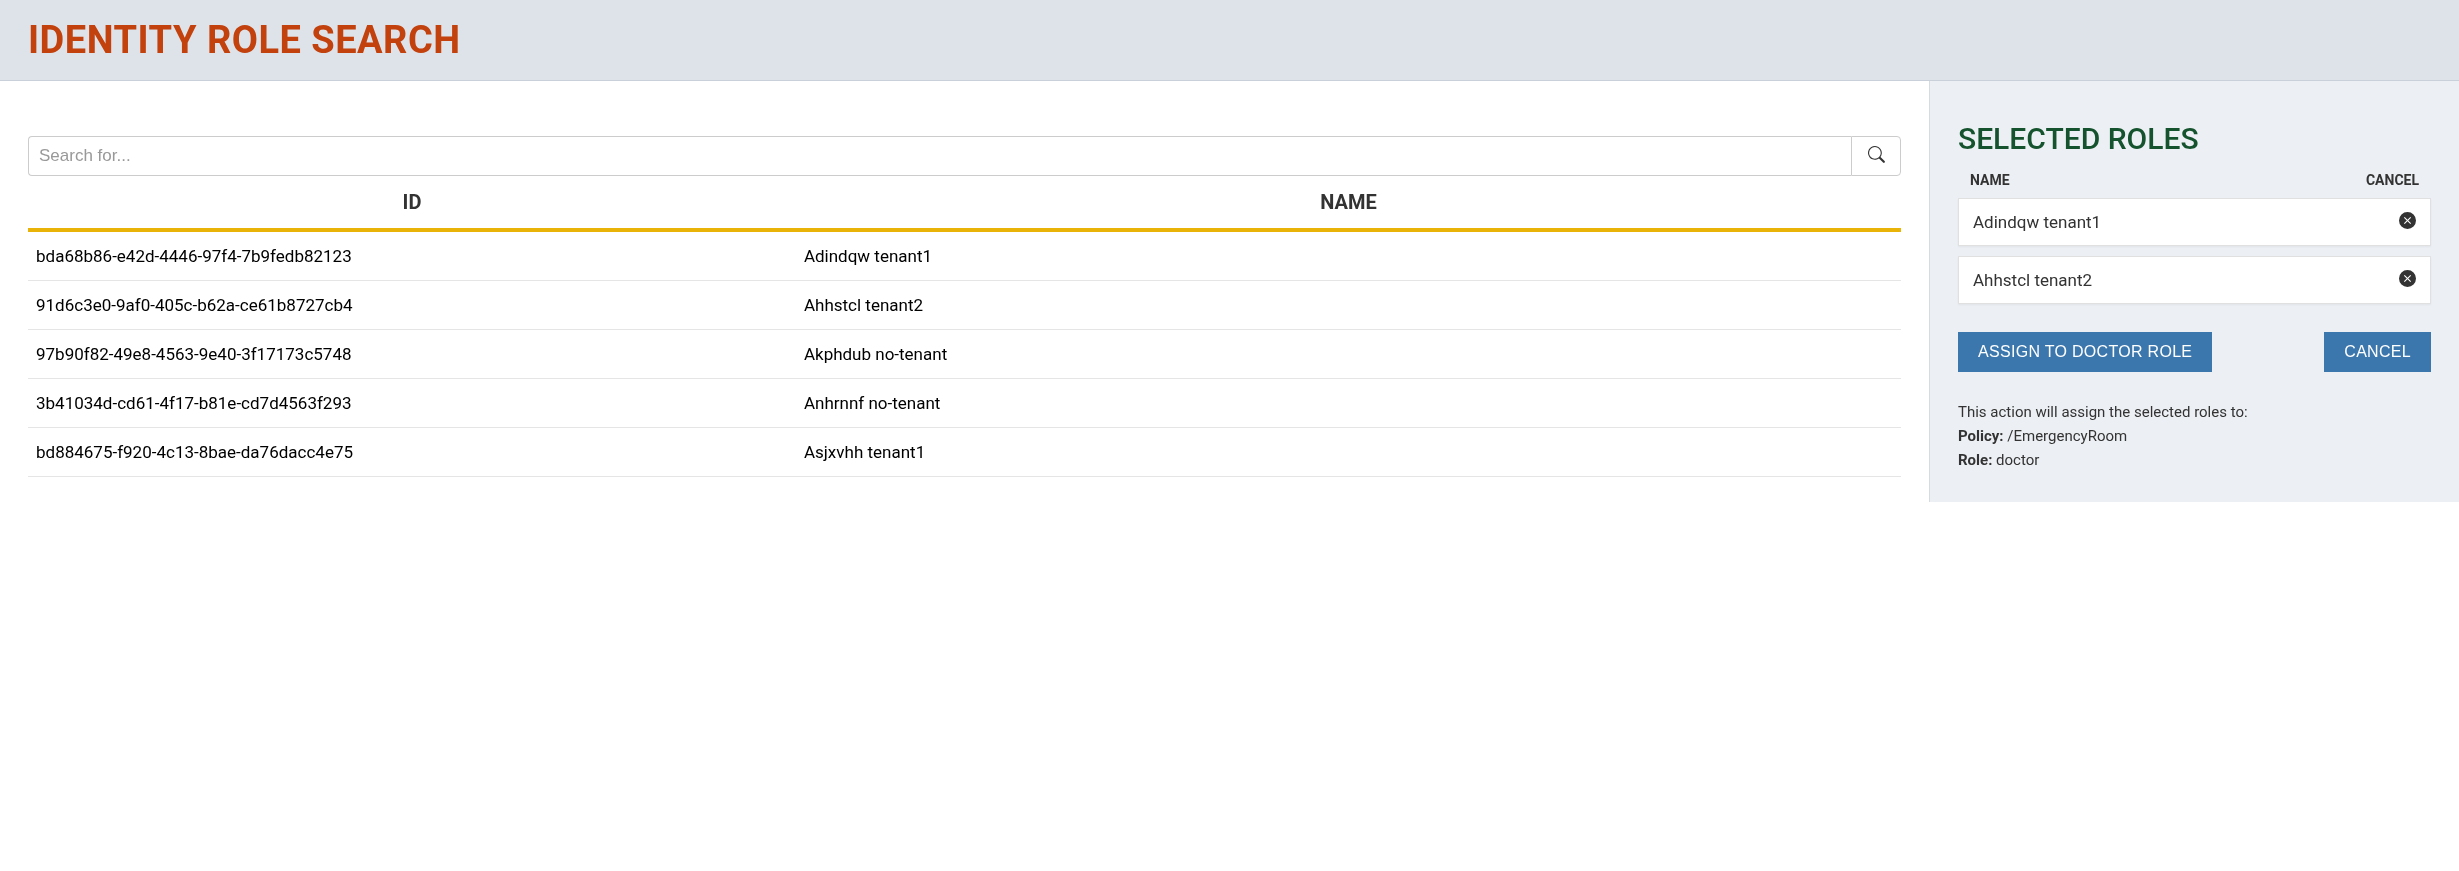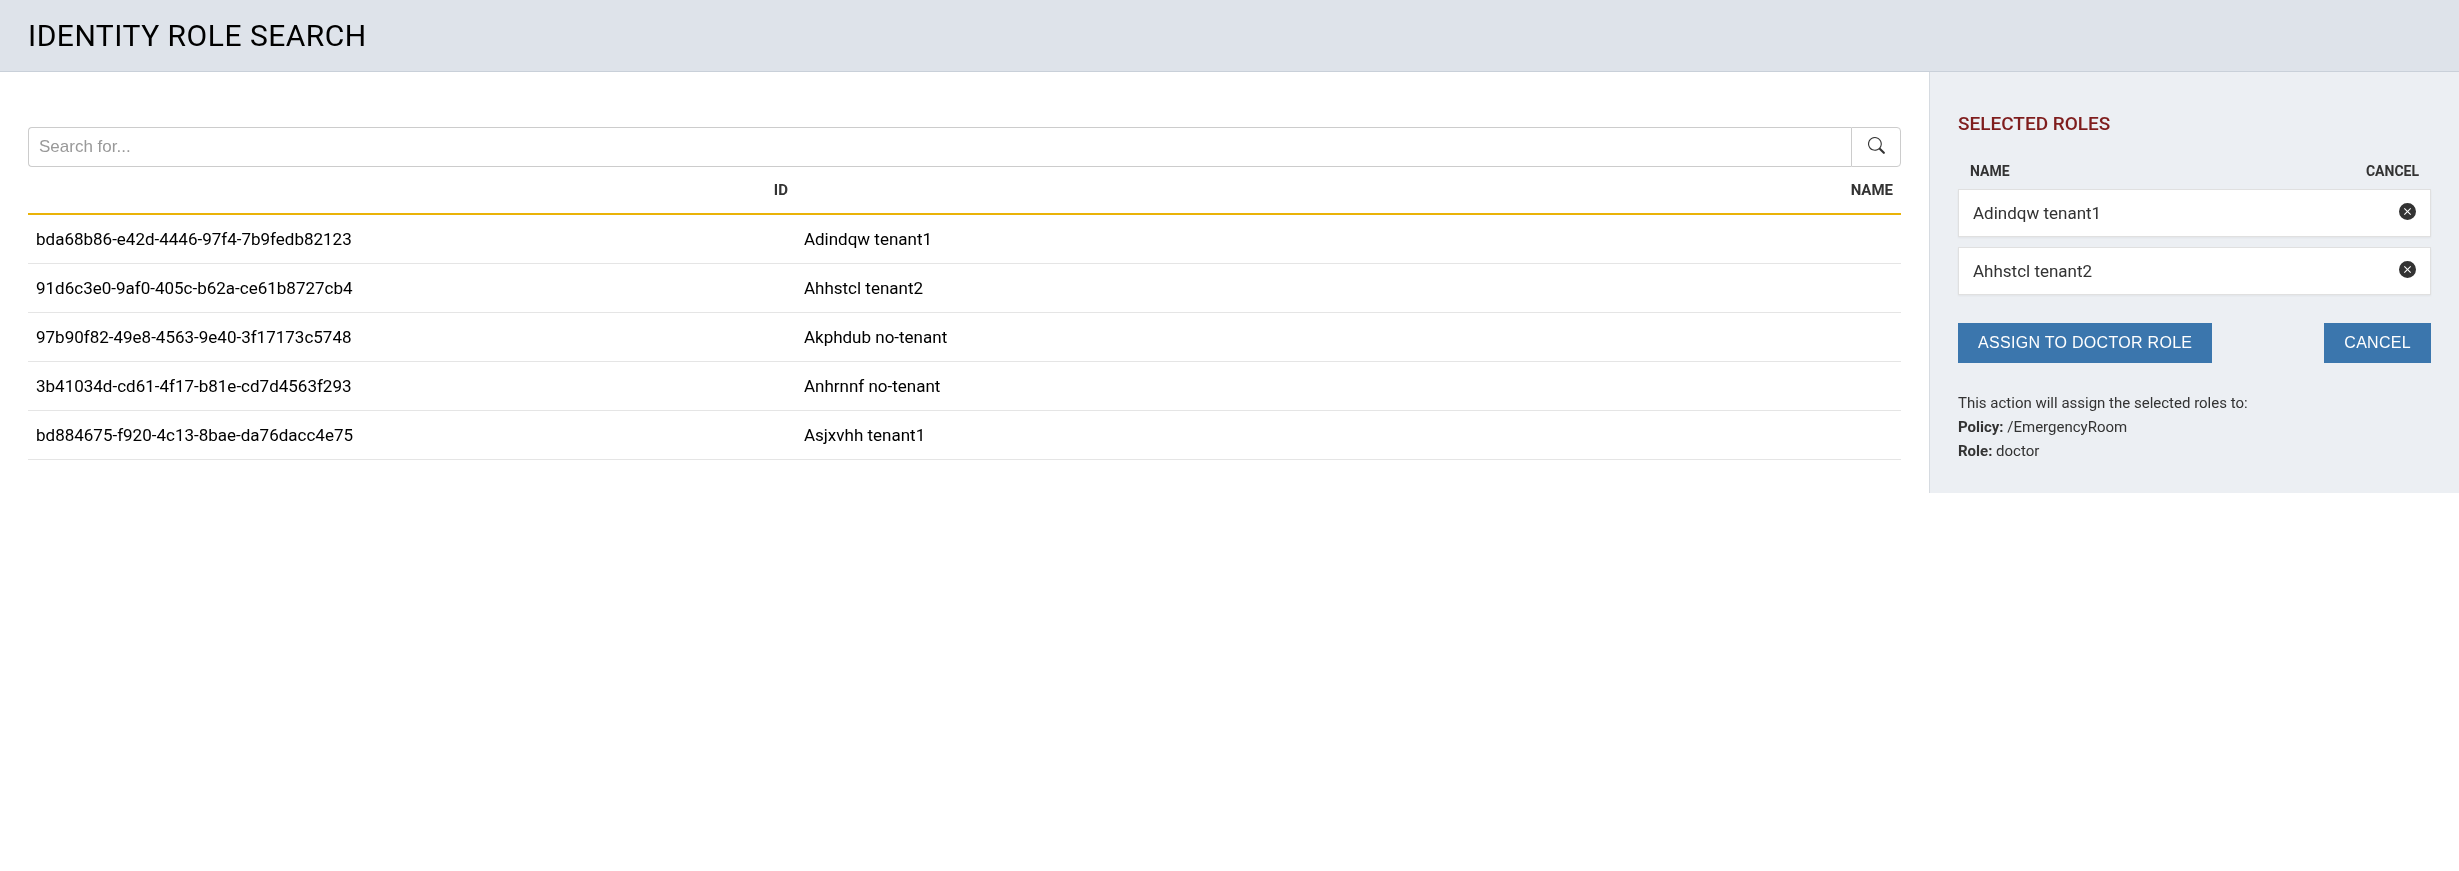--- a/index.html
+++ b/index.html
@@ -11,23 +11,23 @@
       font-family: -apple-system, BlinkMacSystemFont, "Segoe UI", Roboto, "Helvetica Neue", Arial, sans-serif;
       background: #fff;
       color: #333;
     }
     .header-bar {
       background: #dee3ea;
       padding: 18px 28px;
       border-bottom: 1px solid #c9d0d9;
     }
     .header-bar h1 {
-      font-size: 30px;
-      font-weight: 400;
-      color: #000000;
+      font-size: 38px;
+      font-weight: 700;
+      color: #c2410c;
       letter-spacing: 0.5px;
     }
     .main-container {
       display: flex;
       align-items: stretch;
     }
     .left-panel {
       flex: 1;
       padding: 55px 28px 20px 28px;
       background: #fff;
@@ -69,42 +69,42 @@
       width: 17px;
       height: 17px;
       fill: #333;
     }
     .roles-table {
       width: 100%;
       border-collapse: collapse;
       margin-top: 0;
     }
     .roles-table th {
-      text-align: right;
+      text-align: center;
       padding: 14px 8px;
-      font-size: 15px;
-      font-weight: 700;
-      border-bottom: 2px solid #eab308;
+      font-size: 20px;
+      font-weight: 700;
+      border-bottom: 4px solid #eab308;
       color: #333;
     }
     .roles-table td {
       padding: 14px 8px;
       font-size: 17px;
       border-bottom: 1px solid #e5e5e5;
       color: #000000;
     }
     .roles-table th:first-child,
     .roles-table td:first-child {
       width: 41%;
     }
     .right-panel h2 {
-      font-size: 19px;
+      font-size: 30px;
       font-weight: 500;
-      color: #7f1d1d;
-      margin-bottom: 18px;
+      color: #14532d;
+      margin-bottom: 6px;
     }
     .selected-header {
       display: flex;
       justify-content: space-between;
       padding: 10px 12px;
       font-size: 14px;
       font-weight: 700;
       color: #333;
     }
     .selected-item {

